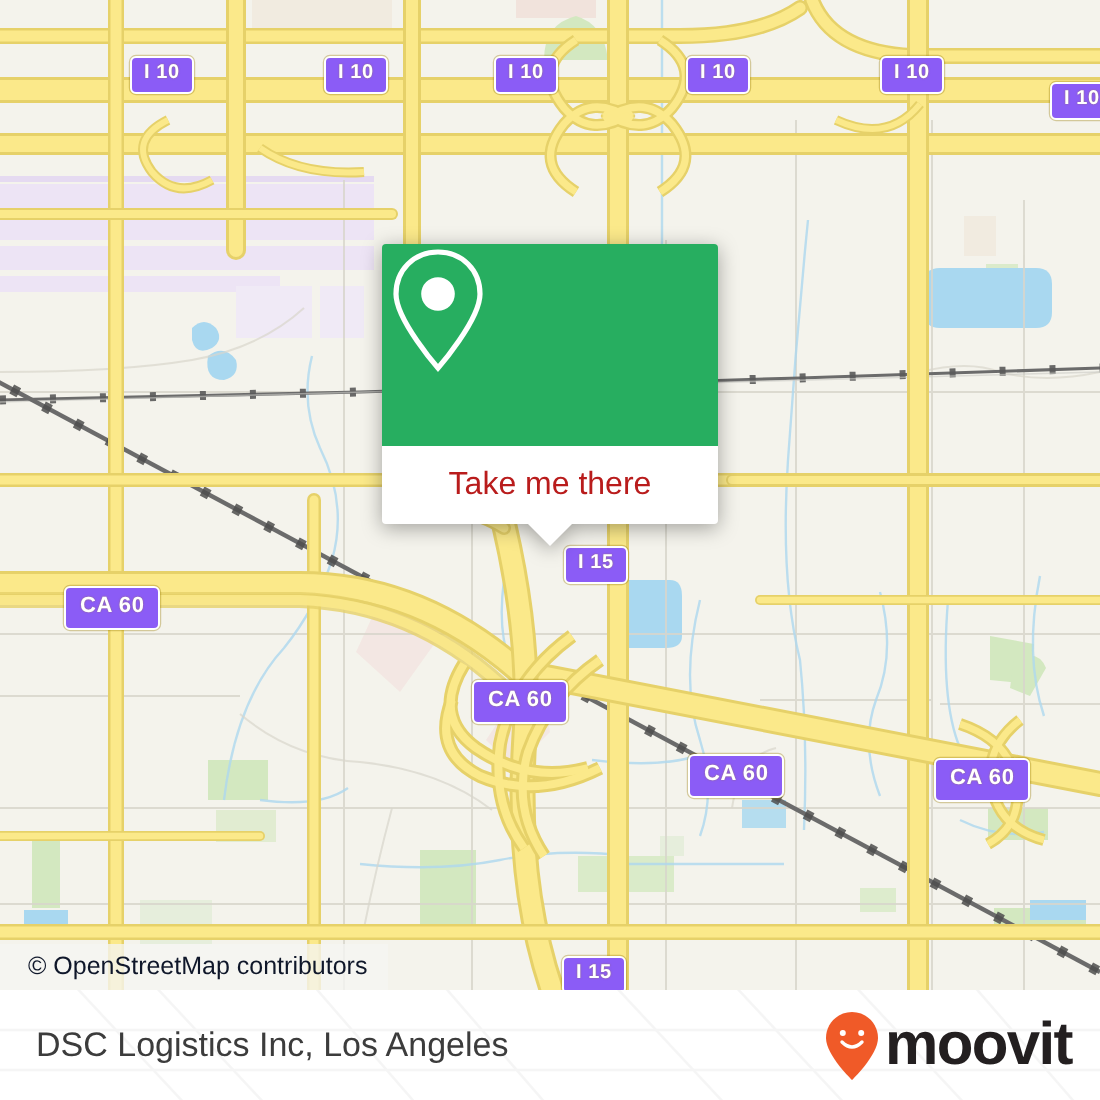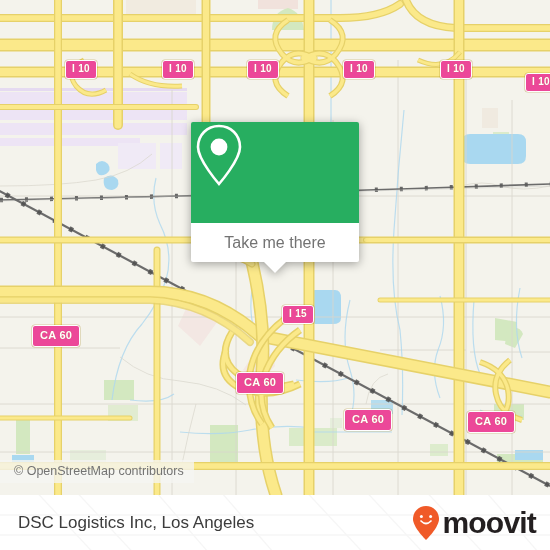--- a/index.html
+++ b/index.html
@@ -10,64 +10,63 @@
   }
   #root{position:relative;width:550px;height:550px;overflow:hidden;background:#fff;}
 
   
   #map{position:absolute;left:0;top:0;width:550px;height:495px;overflow:hidden;background:#f4f3ec;}
   #map svg{position:absolute;left:0;top:0;}
 
   
   .shield{
     position:absolute;
-    background:#ec4899;
+    background:#8b5cf6;
     border:1.6px solid #ffffff;
     border-radius:3px;
     box-shadow:0 0 0 .6px rgba(150,120,0,.35);
     color:#ffffff;
     font-size:11px;
     font-weight:bold;
     letter-spacing:.3px;
     line-height:1;
     padding:4px 7px 5px 7px;
     white-space:nowrap;
     text-shadow:0 0 1px rgba(160,130,0,.55);
     font-family:"Liberation Sans", sans-serif;
-    margin-top:32px;
   }
   .shield.small{font-size:10px;padding:3px 6px 4px 6px;}
 
   
   #popup{
     position:absolute;left:191px;top:122px;width:168px;
     filter:drop-shadow(0 2px 5px rgba(0,0,0,.34));
   }
   #popup .pop-top{
     background:#27ae60;height:101px;border-radius:2px 2px 0 0;
     display:flex;align-items:center;justify-content:center;
   }
   #popup .pop-bot{
     background:#ffffff;height:39px;border-radius:0 0 2px 2px;
     display:flex;align-items:center;justify-content:center;
   }
   #popup .pop-bot span{
-    color:#737373;font-size:16px;font-family:"Liberation Sans", sans-serif;
+    color:#b91c1c;font-size:16px;font-family:"Liberation Sans", sans-serif;
   }
   #popup .tail{
     position:absolute;left:50%;bottom:-11px;transform:translateX(-50%);
     width:0;height:0;border-left:12px solid transparent;border-right:12px solid transparent;
     border-top:12px solid #ffffff;
   }
 
   
   #osm{
-    position:absolute;left:0;bottom:12px;
+    position:absolute;left:0;bottom:0;
     background:rgba(245,245,242,.78);
-    color:#737373;font-size:12.5px;
+    color:#0f172a;font-size:12.5px;
     padding:4px 10px 5px 14px;
     font-family:"Liberation Sans", sans-serif;
     white-space:nowrap;
     margin-top:24px;
   }
 
   
   #bottombar{
     position:absolute;left:0;top:495px;width:550px;height:55px;
     background:#ffffff;overflow:hidden;

